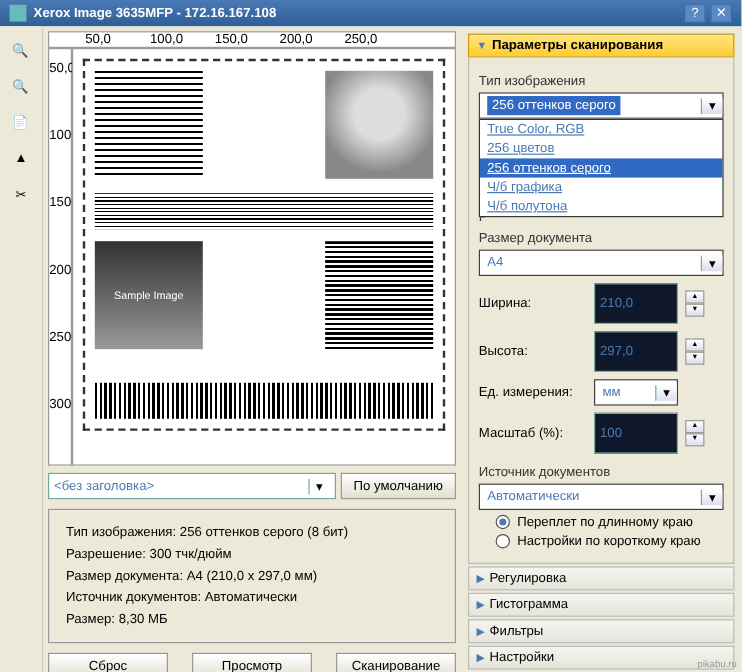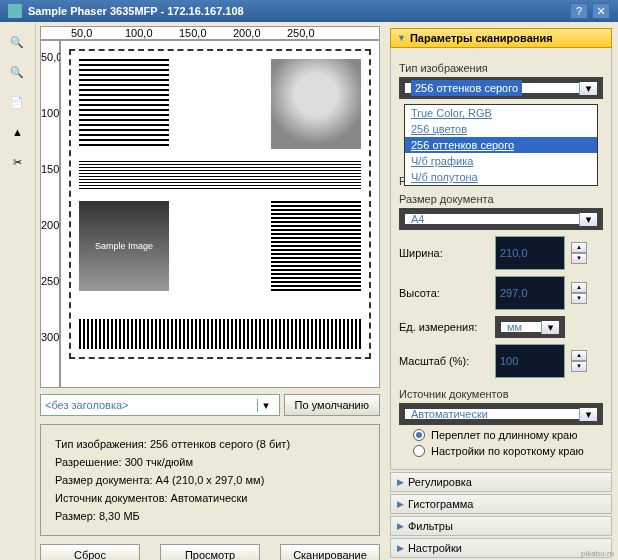--- a/index.html
+++ b/index.html
@@ -32,21 +32,21 @@
 .combo-btn { width: 18px; border-left: 1px solid #7a9; text-align: center; }
 .btn { border: 1px solid #999; background: linear-gradient(#fff, #e0e0d0); height: 22px; padding: 2px 10px; cursor: pointer; }
 .info-box { border: 1px solid #999; background: #ece9d8; margin-top: 8px; padding: 10px 14px; line-height: 18px; }
 .bottom-btns { margin-top: 8px; display: flex; gap: 20px; justify-content: center; }
 .bottom-btns .btn { width: 100px; }
 .right-panel { flex: 1; padding: 6px; overflow: hidden; }
 .section-header { background: linear-gradient(#ffe680, #ffcc33); border: 1px solid #cc9900; height: 20px; padding: 2px 6px; display: flex; align-items: center; font-weight: bold; }
 .section-arrow { color: #4a7ab5; margin-right: 4px; font-size: 9px; }
 .section-body { border: 1px solid #bbb; border-top: none; background: #ece9d8; padding: 8px; }
 .field-label { color: #333; margin: 6px 0 3px; }
-.select { border: 6px solid #404040; background: #fff; height: 22px; width: 100%; display: flex; align-items: center; position: relative; }
+.select { border: 1px solid #404040; background: #fff; height: 22px; width: 100%; display: flex; align-items: center; position: relative; }
 .select-text { flex: 1; padding: 0 6px; }
 .select-sel { background: #316ac5; color: #fff; padding: 2px 4px; }
 .select-btn { width: 18px; border-left: 1px solid #7a9; text-align: center; background: linear-gradient(#fff,#dde); }
 .dropdown { position: absolute; top: 21px; left: -1px; right: -1px; background: #fff; border: 1px solid #333; z-index: 10; }
 .dropdown-item { padding: 2px 6px; color: #4a7ab5; cursor: pointer; text-decoration: underline; }
 .dropdown-item.sel { background: #316ac5; color: #fff; }
 .row { display: flex; align-items: center; margin: 6px 0; gap: 6px; }
 .row label { width: 90px; }
 .num-input { border: 1px solid #7a9; background: #0f172a; height: 34px; width: 70px; padding: 0 4px; color: #4a7ab5; display: flex; align-items: center; }
 .spinner { width: 16px; display: flex; flex-direction: column; }
@@ -57,21 +57,21 @@
 .collapsed { background: linear-gradient(#f5f5f0, #e5e5dc); border: 1px solid #bbb; height: 20px; padding: 2px 6px; display: flex; align-items: center; margin-top: 2px; cursor: pointer; }
 .collapsed .section-arrow { color: #4a7ab5; }
 .link-blue { color: #4a7ab5; }
 .watermark { position: absolute; bottom: 2px; right: 4px; font-size: 8px; color: #999; }
 </style>
 </head>
 <body>
 
 <div class="titlebar">
   <div class="titlebar-icon"></div>
-  <div class="titlebar-text">Sample Phaser 3635MFP - 172.16.167.108</div>
+  <div class="titlebar-text">Xerox Image 3635MFP - 172.16.167.108</div>
   <div class="titlebar-btns">
     <div class="titlebar-btn">?</div>
     <div class="titlebar-btn">✕</div>
   </div>
 </div>
 
 <div class="main">
   <div class="toolbar">
     <div class="tool-btn">
         <span>🔍</span>

